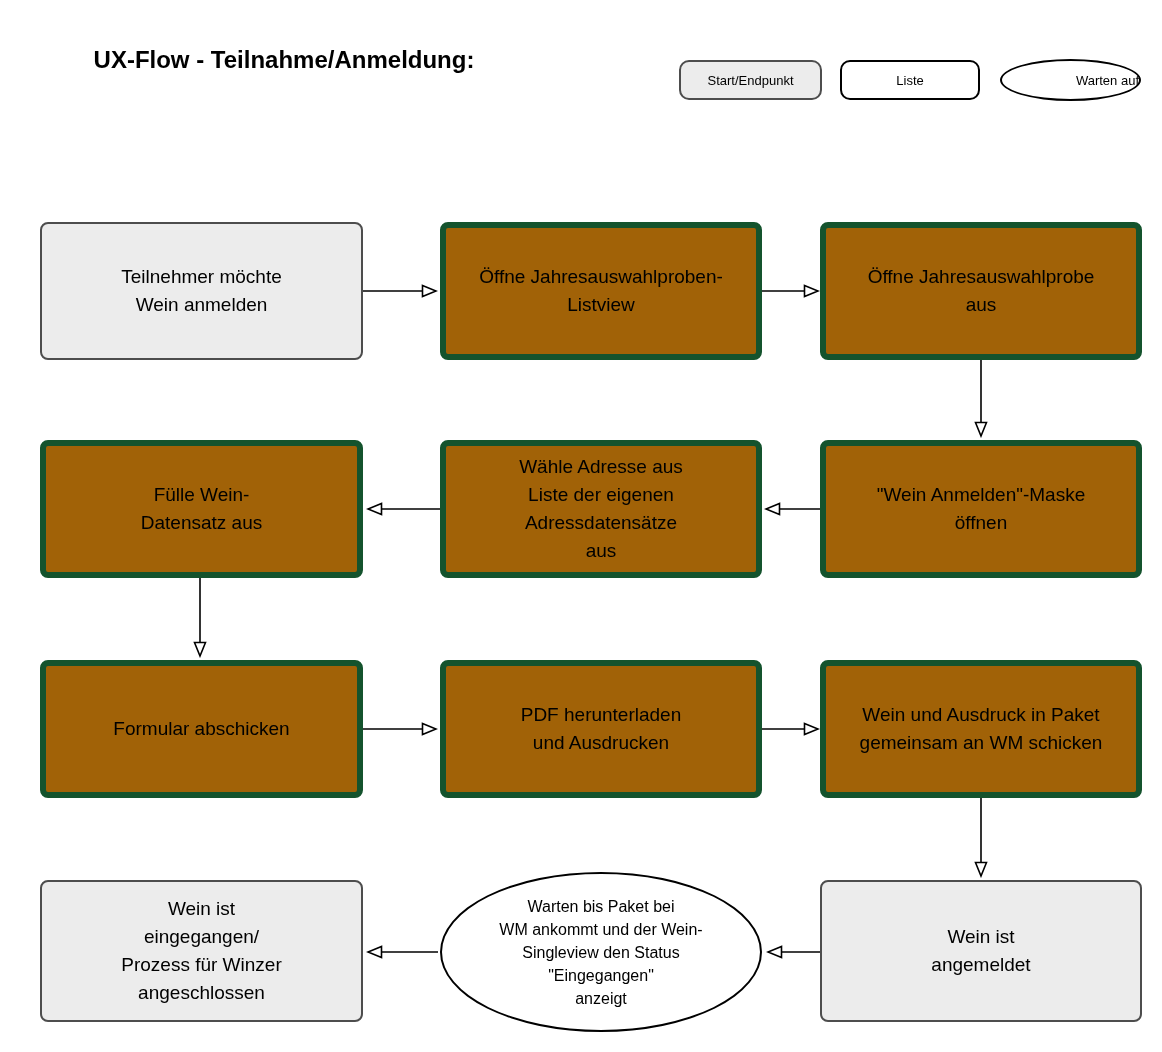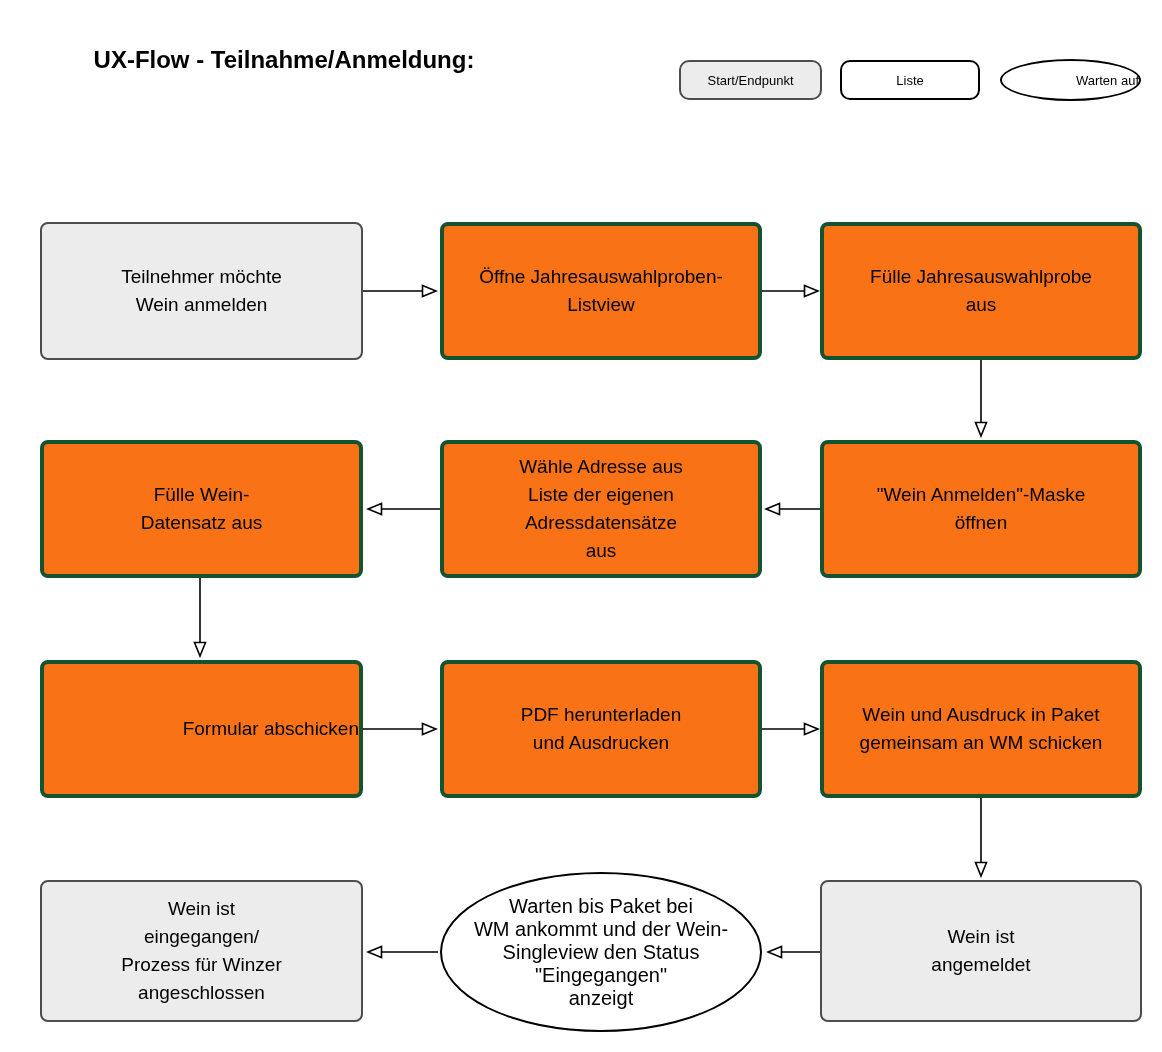--- a/index.html
+++ b/index.html
@@ -21,24 +21,24 @@
   .legend-action { left:840px; top:60px; width:140px; height:40px;
     background:#ffffff; border:2px solid #000000; border-radius:10px; }
   .legend-wait { left:1000px; top:59px; width:141px; height:42px;
     background:#ffffff; border:2px solid #000000; border-radius:50%;justify-content:flex-end; }
   .node {
     position:absolute; display:flex; align-items:center; justify-content:center;
     box-sizing:border-box; text-align:center; font-size:19px; line-height:28px;
   }
   .node .label { white-space:pre-line; }
   .rect { border-radius:8px; }
-  .action { background:#f97316; border:4px solid #14532d; }
+  .action { background:#a16207; border:6px solid #14532d; }
   .terminal { background:#ececec; border:2px solid #4d4d4d; }
   .ellipse { background:#ffffff; border:2px solid #000000; border-radius:50%;
-    font-size:20px; line-height:23px; padding:0 14px; }
+    font-size:16px; line-height:23px; padding:0 14px; }
   svg.arrows { position:absolute; left:0; top:0; width:1162px; height:1052px;
     pointer-events:none; }
 </style>
 </head>
 <body>
 
 <div class="canvas">
 
   <div class="title">
     <div>UX-Flow - Teilnahme/Anmeldung:</div>
@@ -77,40 +77,40 @@
 
   <div class="node rect terminal" style="left:40px; top:222px; width:323px; height:138px;">
     <span class="label">Teilnehmer möchte
 Wein anmelden</span>
   </div>
   <div class="node rect action" style="left:440px; top:222px; width:322px; height:138px;">
     <span class="label">Öffne Jahresauswahlproben-
 Listview</span>
   </div>
   <div class="node rect action" style="left:820px; top:222px; width:322px; height:138px;">
-    <span class="label">Fülle Jahresauswahlprobe
+    <span class="label">Öffne Jahresauswahlprobe
 aus</span>
   </div>
 
   <div class="node rect action" style="left:820px; top:440px; width:322px; height:138px;">
     <span class="label">"Wein Anmelden"-Maske
 öffnen</span>
   </div>
   <div class="node rect action" style="left:440px; top:440px; width:322px; height:138px;">
     <span class="label">Wähle Adresse aus
 Liste der eigenen
 Adressdatensätze
 aus</span>
   </div>
   <div class="node rect action" style="left:40px; top:440px; width:323px; height:138px;">
     <span class="label">Fülle Wein-
 Datensatz aus</span>
   </div>
 
-  <div class="node rect action" style="left:40px; top:660px; width:323px; height:138px;justify-content:flex-end;">
+  <div class="node rect action" style="left:40px; top:660px; width:323px; height:138px;">
     <span class="label">Formular abschicken</span>
   </div>
   <div class="node rect action" style="left:440px; top:660px; width:322px; height:138px;align-items:center;">
     <span class="label">PDF herunterladen
 und Ausdrucken</span>
   </div>
   <div class="node rect action" style="left:820px; top:660px; width:322px; height:138px;">
     <span class="label">Wein und Ausdruck in Paket
 gemeinsam an WM schicken</span>
   </div>

